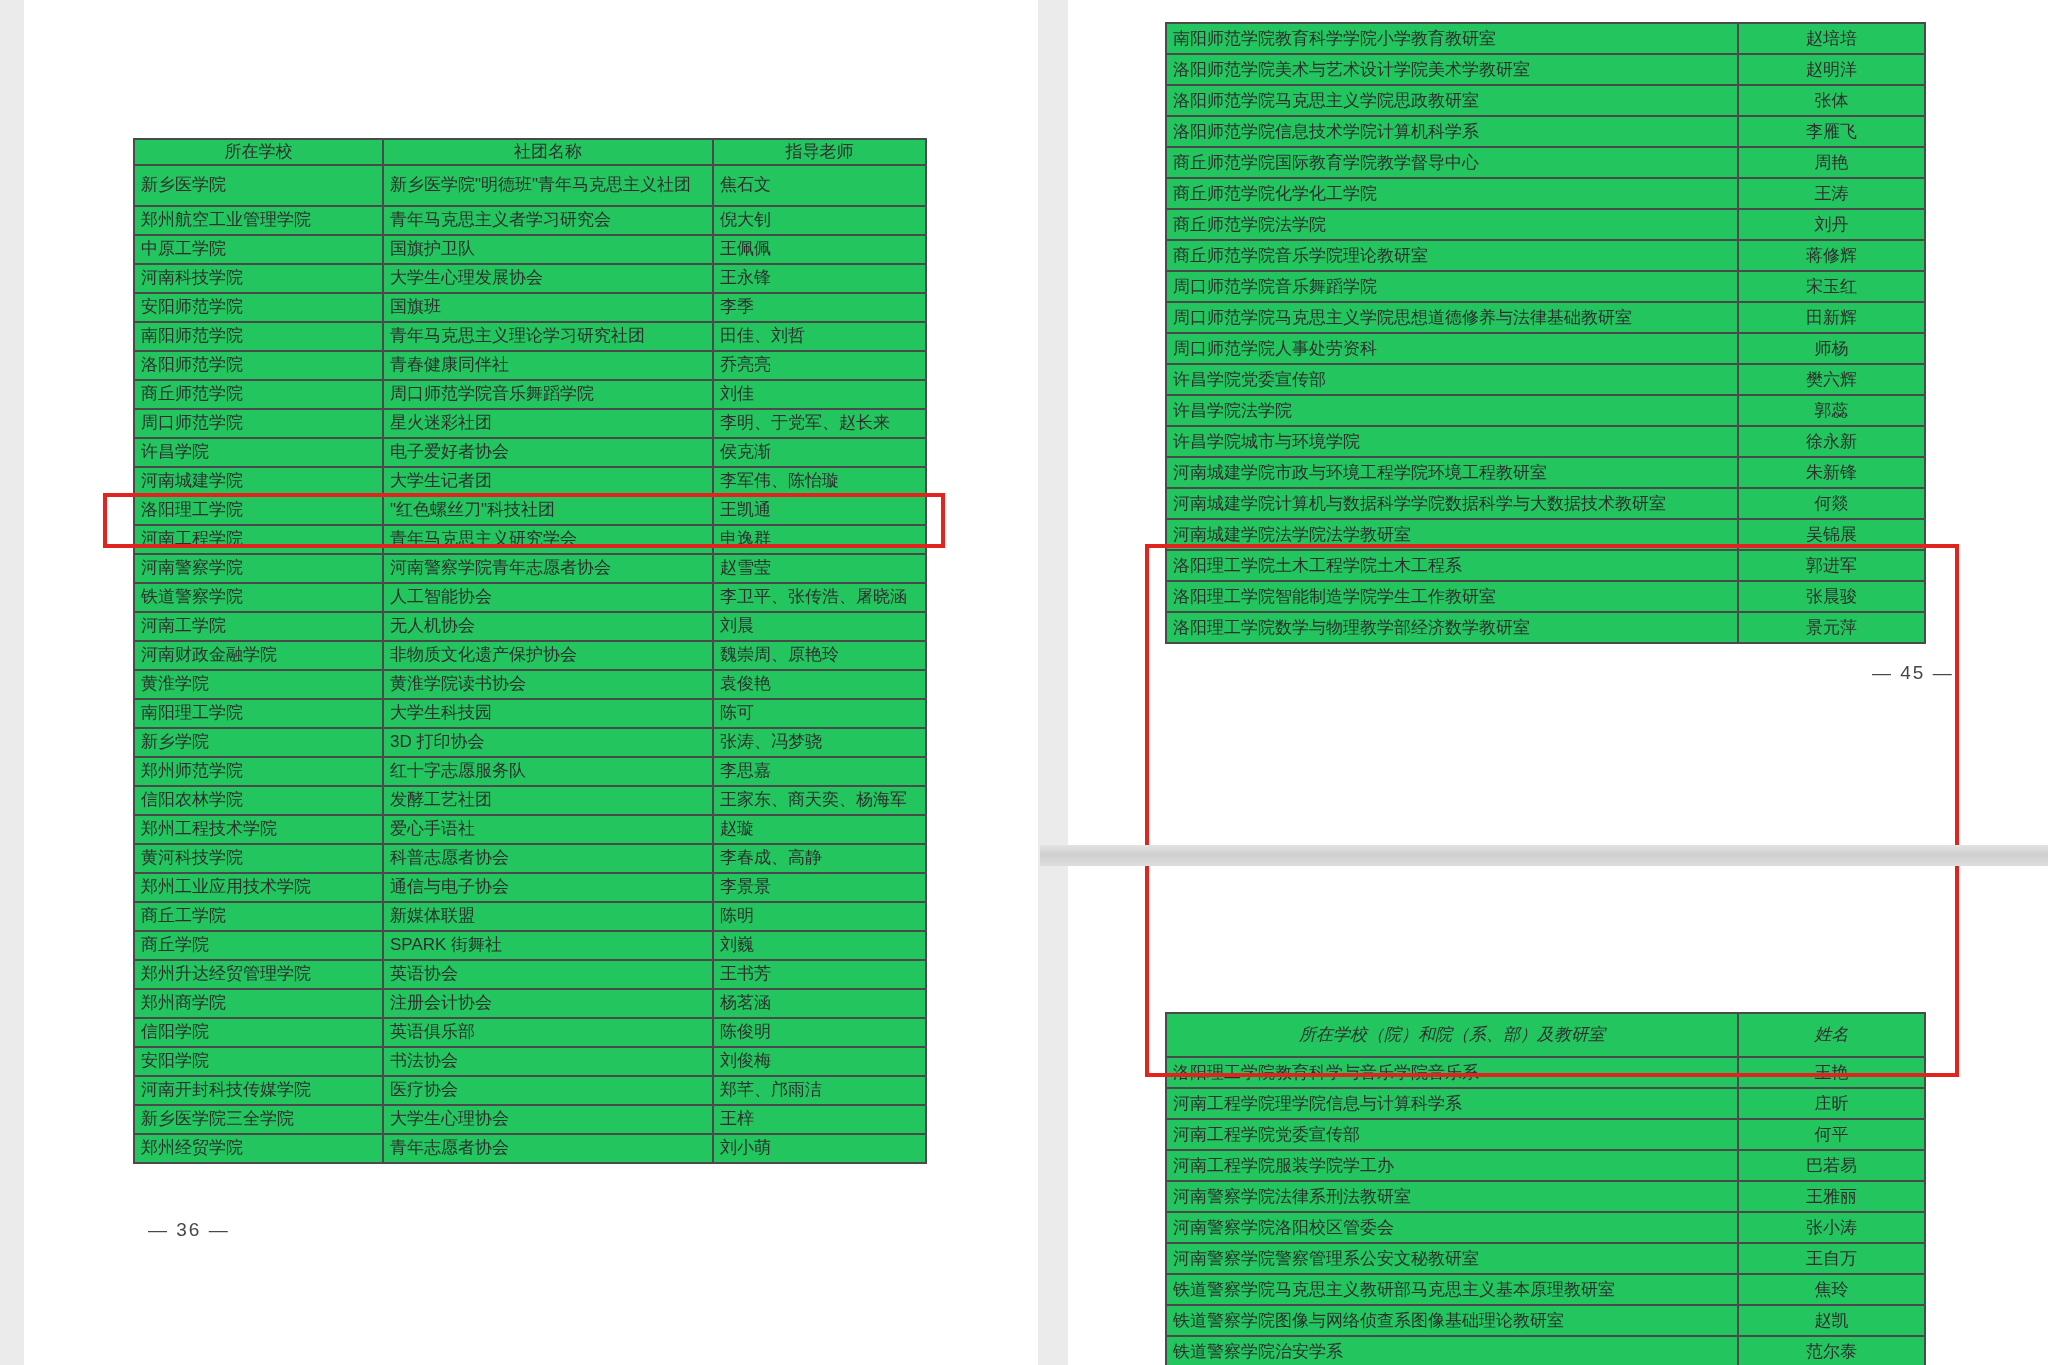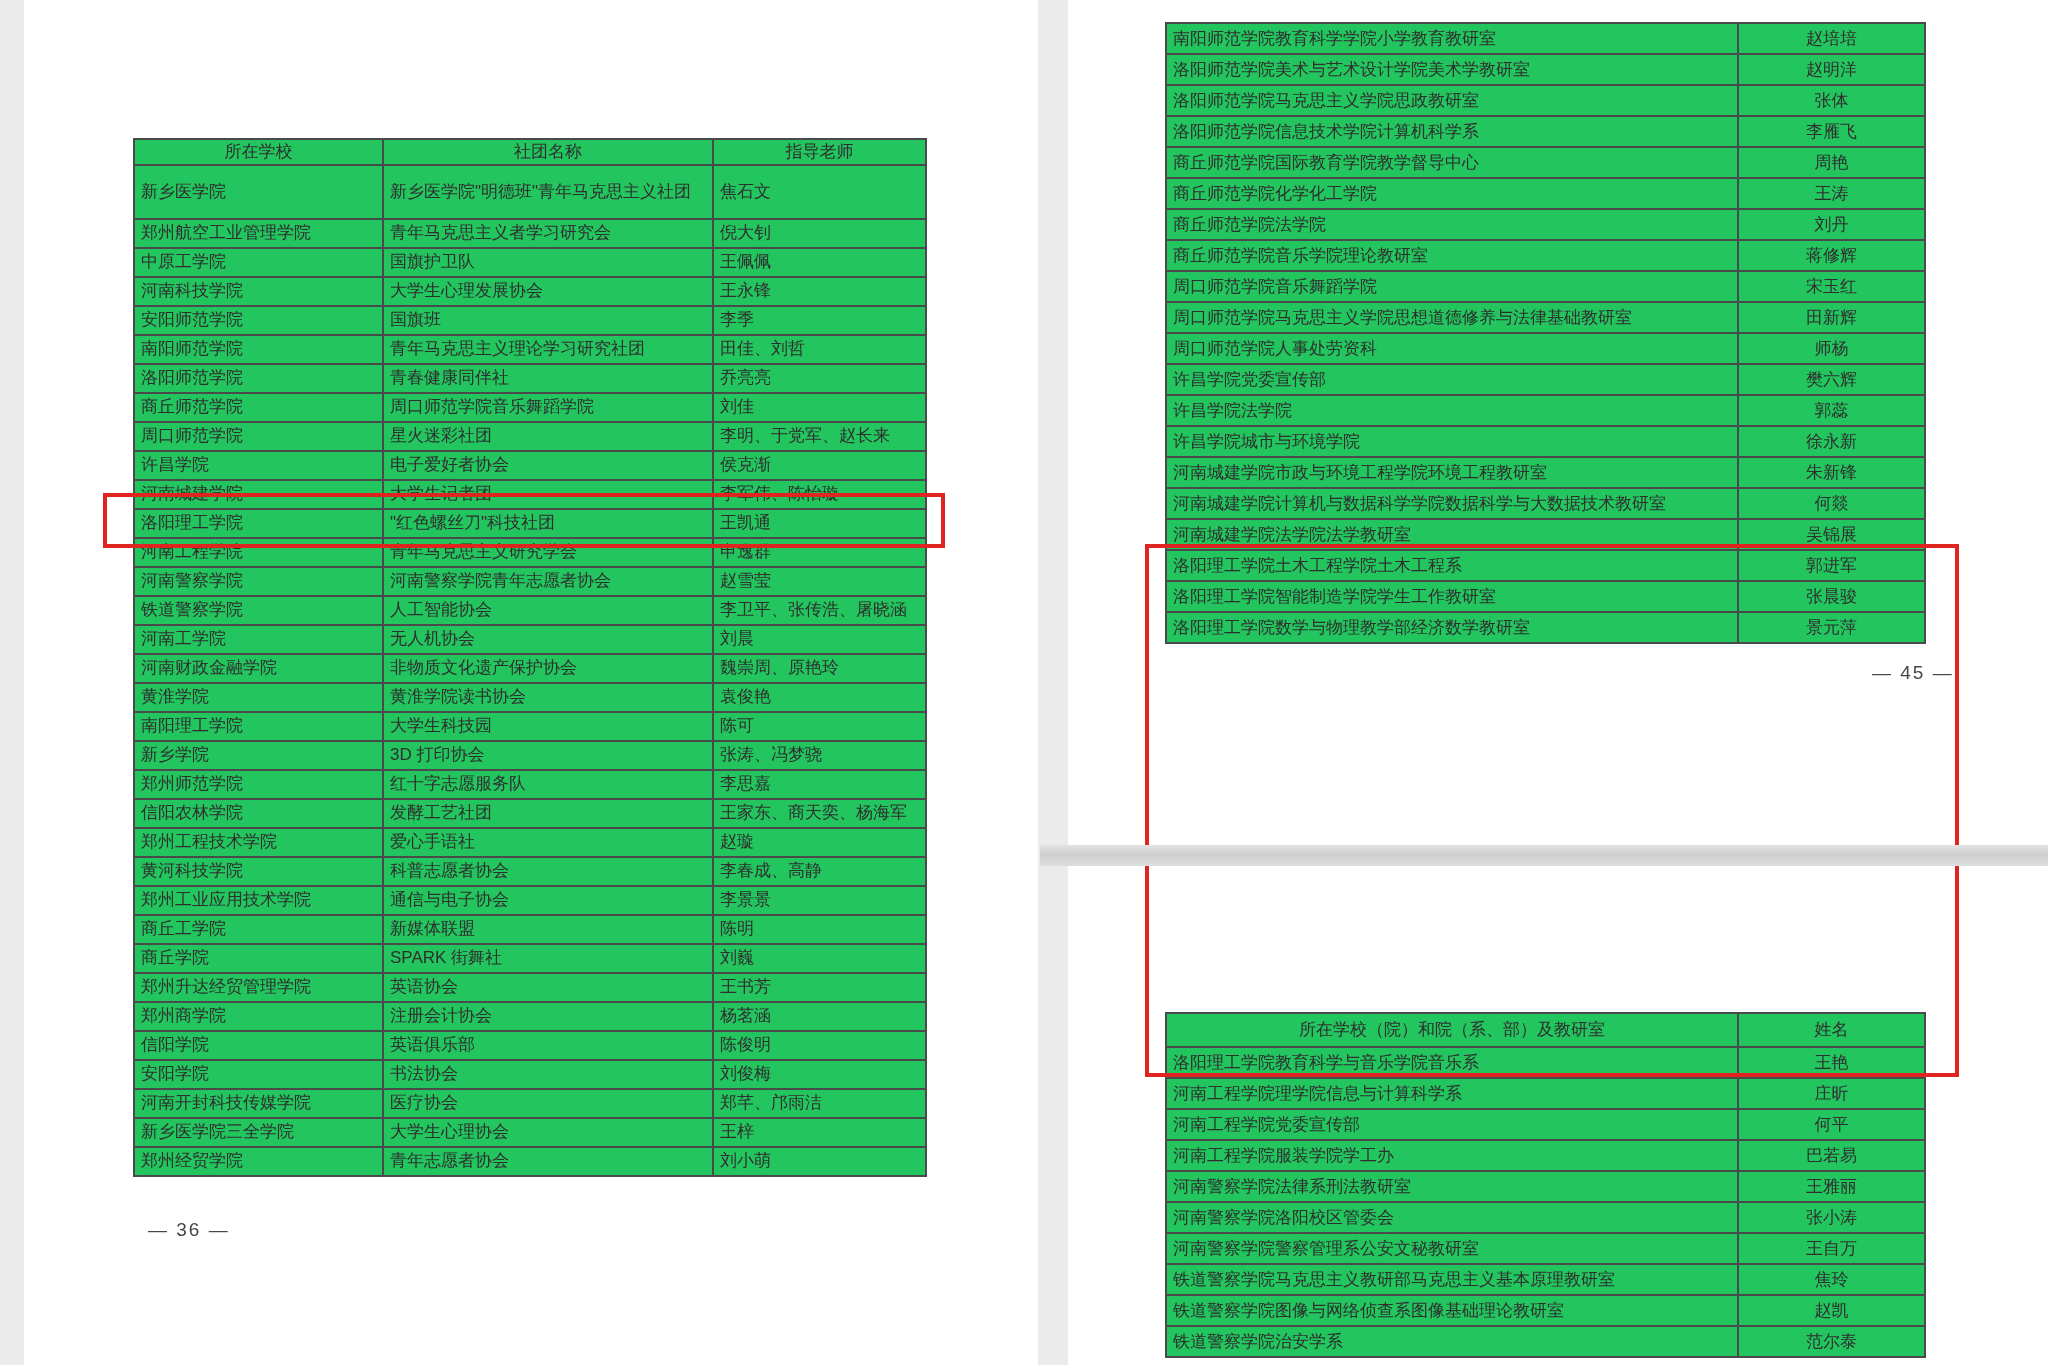--- a/index.html
+++ b/index.html
@@ -18,26 +18,26 @@
   td,th{
     border:2px solid #4a4a4a; font-size:17px; font-weight:normal;
     padding:1px 6px; line-height:1.4; vertical-align:middle;
     overflow:hidden; word-break:break-all;
   }
   th{text-align:center; padding:0 2px;}
   
   .t-left{left:133px; top:138px; width:792px;}
   .t-left thead tr{height:24px;margin-left:36px;}
   .t-left tbody tr{height:29px;}
-  .t-left tbody tr:first-child{height:54px;}
+  .t-left tbody tr:first-child{height:41px;}
   
   .t-upper{left:1165px; top:22px; width:759px;}
   .t-upper tbody tr{height:31px;}
   .t-lower{left:1165px; top:1012px; width:759px;}
-  .t-lower thead tr{height:34px;}
+  .t-lower thead tr{height:44px;font-style:italic;}
   .t-lower tbody tr{height:31px;border-radius:6px;}
   .t-upper td:nth-child(2), .t-lower td:nth-child(2){text-align:center;}
   .page-num{
     position:absolute; font-size:19px; color:#474747; letter-spacing:2px;
     white-space:nowrap;
   }
   .hl-box{
     position:absolute; border:4px solid #e02420; z-index:5;
     background:transparent; pointer-events:none;
   }

